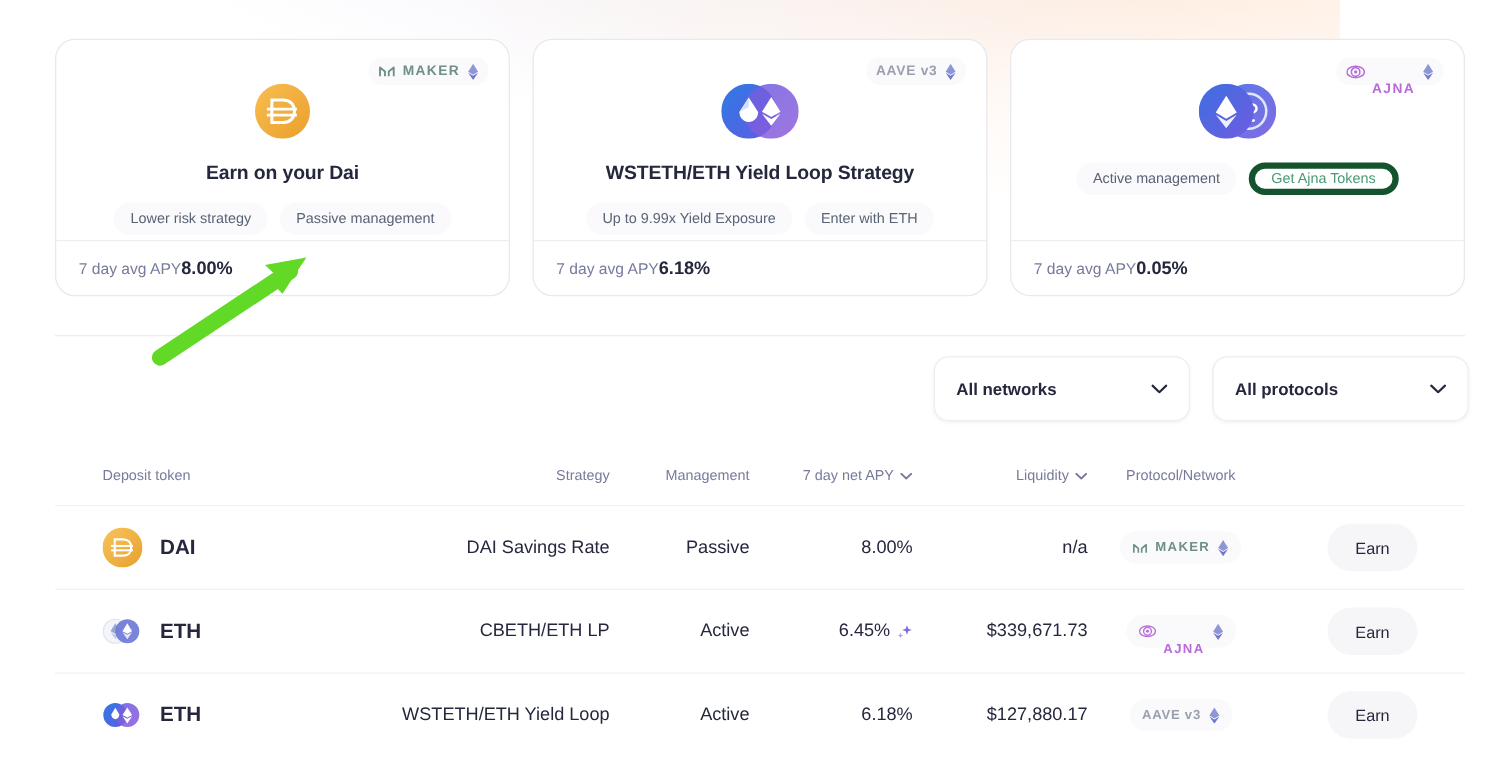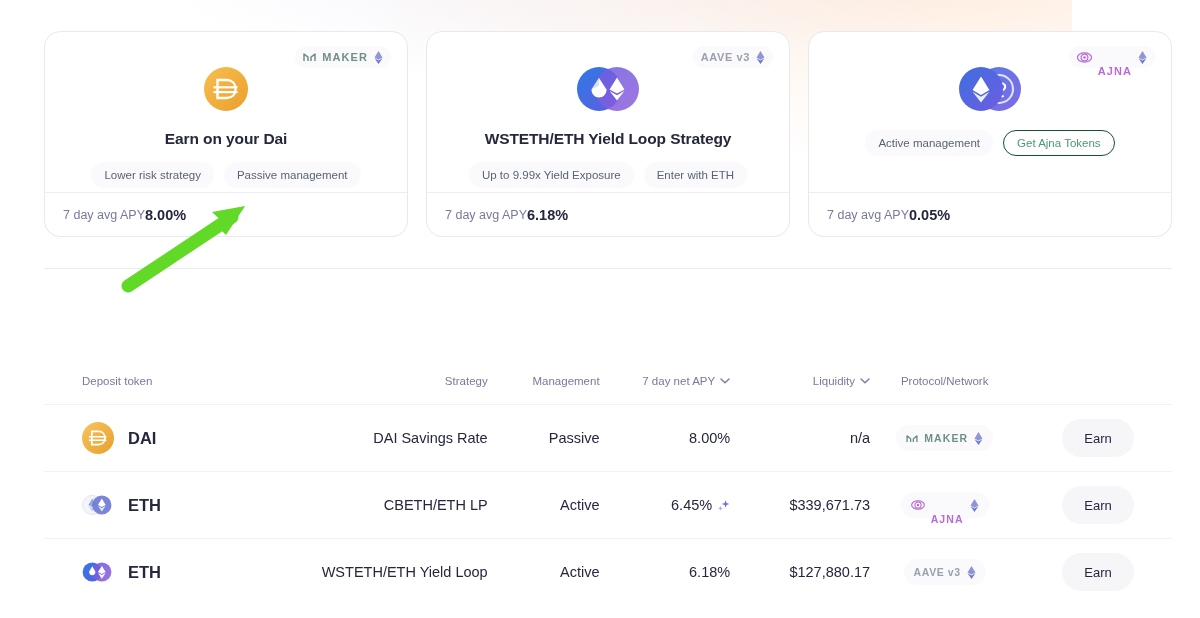--- a/index.html
+++ b/index.html
@@ -76,21 +76,21 @@
     padding: 0 13px;
     border-radius: 13px;
     background: #fafafc;
     color: #596375;
     font-size: 11.5px;
     display: flex; align-items: center;
     white-space: nowrap;
   }
   .pill.outline {
     background: #ffffff;
-    border: 1px solid #14532d;
+    border: 5px solid #14532d;
     color: #4a9a72;
   }
   .card-foot {
     position: absolute;
     left: 0; right: 0; bottom: 0;
     height: 44px;
     border-top: 1px solid #eeeef2;
     display: flex; align-items: center; 
     padding: 0 18px;
   }
@@ -323,20 +323,34 @@
 
       <div class="card-foot">
         <span class="foot-label">7 day avg APY</span>
         <span class="foot-value">0.05%</span>
       </div>
     </div>
   </div>
 
   <div class="divider"></div>
 
+  <div class="filters">
+    <div class="select">
+      <span class="select-label">All networks</span>
+      <svg class="chev" viewBox="0 0 13 8">
+        <path d="M1 1.5 L6.5 6.8 L12 1.5" fill="none" stroke="#25273d" stroke-width="1.7" stroke-linecap="round" stroke-linejoin="round"></path>
+      </svg>
+    </div>
+    <div class="select">
+      <span class="select-label">All protocols</span>
+      <svg class="chev" viewBox="0 0 13 8">
+        <path d="M1 1.5 L6.5 6.8 L12 1.5" fill="none" stroke="#25273d" stroke-width="1.7" stroke-linecap="round" stroke-linejoin="round"></path>
+      </svg>
+    </div>
+  </div>
 
   <div class="table">
 
     <div class="thead">
       <div class="th c-token">Deposit token</div>
       <div class="th c-strategy">Strategy</div>
       <div class="th c-management">Management</div>
       <div class="th c-apy">
         <span class="th-sort">
           <span>7 day net APY</span>

